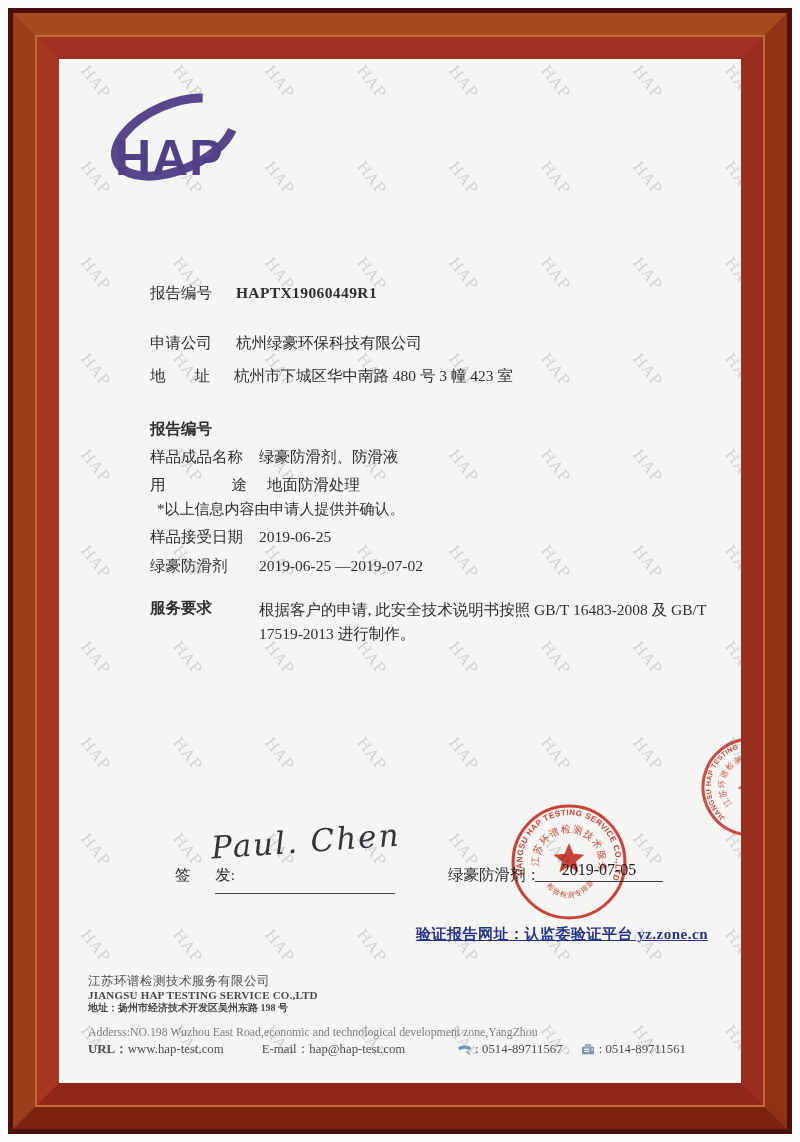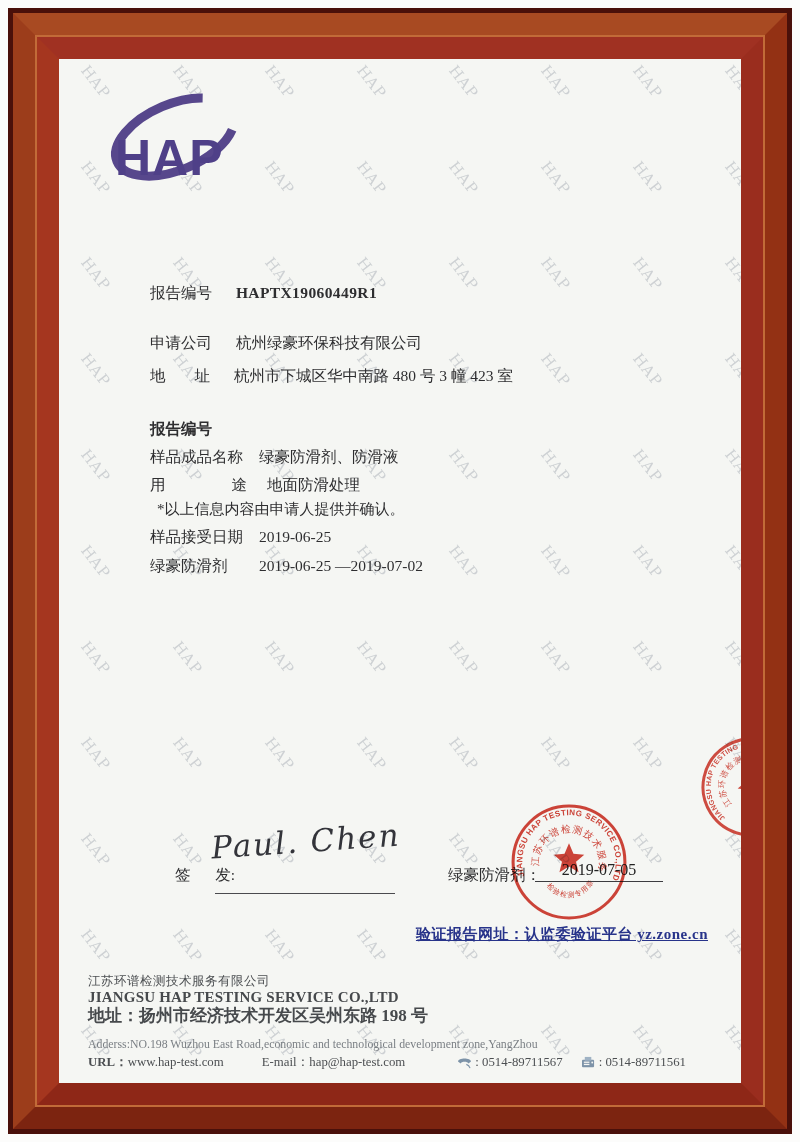--- a/index.html
+++ b/index.html
@@ -58,22 +58,22 @@
   .edge-stamp{position:absolute;right:-62px;top:676px;width:104px;height:104px;
               transform:rotate(-33deg);mix-blend-mode:multiply;opacity:.9;}
 
   
   .verify{position:absolute;right:33px;top:866px;font-size:15px;font-weight:700;
           color:#27338a;text-decoration:underline;letter-spacing:.5px;}
 
   
   .footer{position:absolute;left:29px;top:915px;width:660px;line-height:1.18;}
   .f-cn{font-size:12.5px;color:#4c4f52;letter-spacing:.5px;}
-  .f-en{font-size:15px;font-weight:700;color:#46494c;letter-spacing:.2px;}
-  .f-ad{font-size:17px;font-weight:700;color:#46494c;}
+  .f-en{font-size:11px;font-weight:700;color:#46494c;letter-spacing:.2px;}
+  .f-ad{font-size:10px;font-weight:700;color:#46494c;}
   .f-ae{font-size:11.8px;color:#7a7f84;margin-top:12px;}
   .f-contact{font-size:12.8px;color:#4c4f52;margin-top:3px;display:flex;
              align-items:center;}
   .f-contact .sp40{width:38px;} .f-contact .sp60{width:52px;} .f-contact .sp20{width:18px;}
   .cicon{width:15px;height:13px;margin-right:3px;flex:0 0 auto;}
 </style>
 </head>
 <body>
 
 <div class="frame1">
@@ -219,20 +219,27 @@
       <div class="row" style="top:468px">
         <span class="lblB">样品接受日期</span>
         <span>2019-06-25</span>
       </div>
 
       <div class="row" style="top:497px">
         <span class="lblB">绿豪防滑剂</span>
         <span>2019-06-25 —2019-07-02</span>
       </div>
 
+      <div class="row" style="top:539px">
+        <span class="lblB bold" style="vertical-align:top">服务要求</span>
+        <span class="service-val">
+          <span>根据客户的申请, 此安全技术说明书按照 GB/T 16483-2008 及 GB/T</span><br>
+          <span>17519-2013 进行制作。</span>
+        </span>
+      </div>
 
       <div class="sig-label">
         <span>签</span>
         <span>发:</span>
       </div>
       <div class="sig-name">Paul. Chen</div>
       <div class="sig-line"></div>
 
       <div class="sigdate-label">绿豪防滑剂：</div>
       <div class="sigdate-line">2019-07-05</div>

